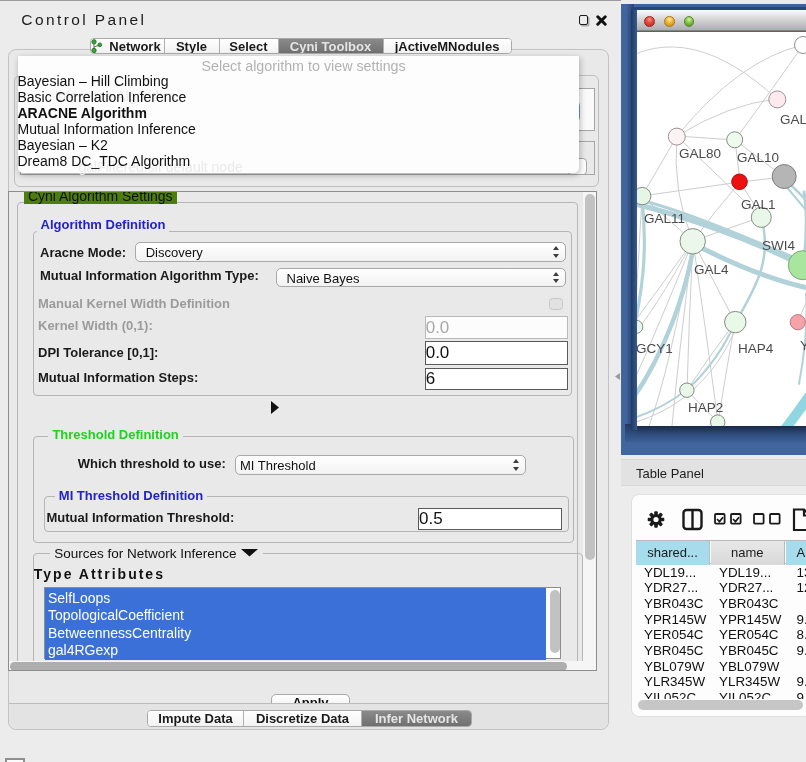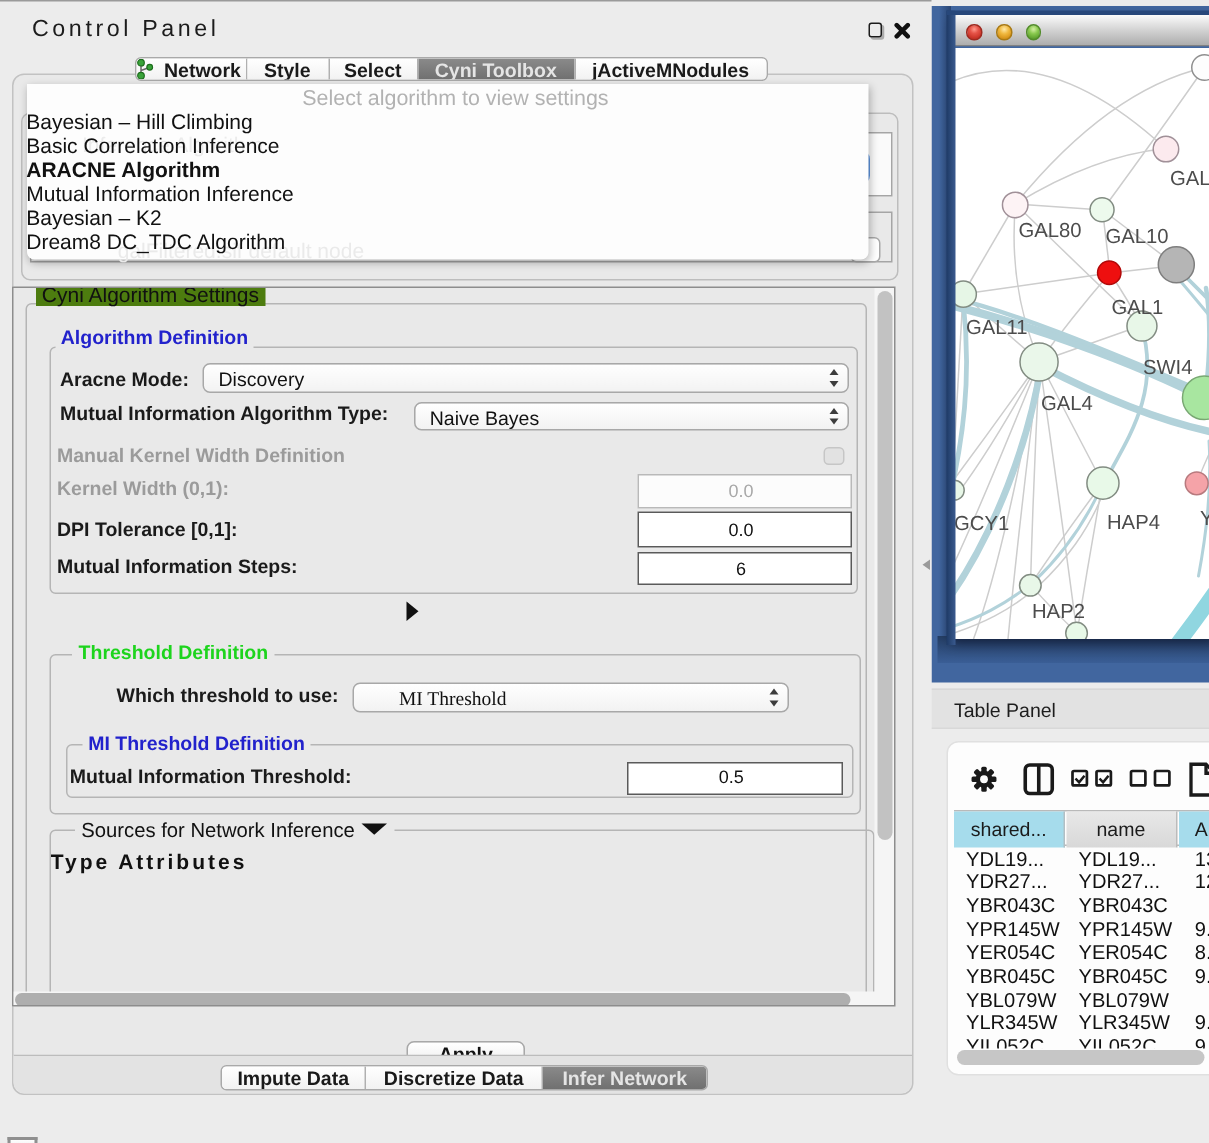--- a/index.html
+++ b/index.html
@@ -258,33 +258,39 @@
     <div class="abs inp" style="left:415.7px;top:175.6px;width:143.8px;height:22.4px;line-height:20.5px;">6</div>
 
     <svg class="abs" style="left:259px;top:207.5px;" width="12" height="15">
         <path d="M3 1 L11 7.5 L3 14 z" fill="#111"></path>
       </svg>
 
     <div class="abs" style="left:24px;top:243.6px;width:541px;height:107px;border:1px solid #b5b5b5;border-radius:4px;"></div>
     <div class="abs b" style="left:39.4px;top:235.2px;background:#e9e9e9;padding:0 4px;font-size:13px;color:#1dd41d;">Threshold Definition</div>
 
     <div class="abs b" style="left:68.7px;top:263.5px;font-size:13px;color:#1a1a1a;">Which threshold to use:</div>
-    <div class="abs combo" style="left:226px;top:263.3px;width:290.5px;height:20px;padding-left:30px;font-family:Liberation Serif, serif;">MI Threshold</div>
+    <div class="abs combo" style="left:226px;top:263.3px;width:290.5px;height:20px;padding-left:4px;">MI Threshold</div>
 
     <div class="abs" style="left:35px;top:304px;width:524.5px;height:35.7px;border:1px solid #b5b5b5;border-radius:4px;"></div>
     <div class="abs b" style="left:45.8px;top:295.5px;background:#e9e9e9;padding:0 4px;font-size:13px;color:#2222cc;">MI Threshold Definition</div>
     <div class="abs b" style="left:37.5px;top:317.5px;font-size:13px;color:#1a1a1a;">Mutual Information Threshold:</div>
     <div class="abs inp" style="left:409.1px;top:316.2px;width:143.8px;height:21.4px;line-height:19.5px;">0.5</div>
 
     <div class="abs" style="left:23.6px;top:361px;width:550px;height:173px;border:1px solid #b5b5b5;border-radius:4px;"></div>
     <div class="abs" style="left:41.2px;top:352.9px;background:#e9e9e9;padding:0 4px;font-size:13.5px;color:#111;">Sources for Network Inference <span style="display:inline-block;vertical-align:1px;"><svg width="19" height="9">
             <path d="M1 1 L18 1 L9.5 8.5 z" fill="#111"></path>
           </svg></span></div>
     <div class="abs b" style="left:24.8px;top:373.5px;font-size:14px;letter-spacing:2px;color:#111;">Type Attributes</div>
 
+    <div class="abs" style="left:35px;top:395px;width:517px;height:72px;border:1px solid #8d8d8d;background:#fff;">
+      <div class="abs" style="left:0;top:0;width:501px;height:72px;background:#3a70d8;color:#fff;font-size:14px;line-height:17.2px;padding:2.2px 0 0 3px;">
+        SelfLoops<br>TopologicalCoefficient<br>BetweennessCentrality<br>gal4RGexp
+      </div>
+      <div class="abs" style="left:505px;top:2px;width:10px;height:63px;background:#c2c2c2;border-radius:5px;"></div>
+    </div>
 
     <div class="abs" style="left:0;top:469px;width:587px;height:11px;background:#f5f5f5;"></div>
     <div class="abs" style="left:1px;top:470px;width:557px;height:9px;background:#aeaeae;border-radius:4.5px;"></div>
 
     <div class="abs" style="left:574px;top:0;width:14px;height:480px;background:#f5f5f5;"></div>
     <div class="abs" style="left:576px;top:2px;width:10px;height:366px;background:#c2c2c2;border-radius:5px;"></div>
   </div>
 
   <div class="abs" style="left:271px;top:677px;width:79px;height:17px;background:linear-gradient(#ffffff,#ededed);border:1px solid #a8a8a8;border-radius:5px;text-align:center;font-size:13px;font-weight:bold;color:#111;line-height:15px;margin-top:16px;">Apply</div>
 
@@ -334,21 +340,21 @@
 .combo::before {
   content:""; position:absolute; right:6px; top:3px;
   border:3.2px solid transparent; border-bottom:4.2px solid #3c3c3c; border-top:none;
 }
 .combo::after {
   content:""; position:absolute; right:6px; bottom:3px;
   border:3.2px solid transparent; border-top:4.2px solid #3c3c3c; border-bottom:none;
 }
 .inp {
   background:#fff; border:1px solid #5a5a5a;
-  font-size:12px; color:#111; text-align:center;
+  font-size:17px; color:#111; text-align:left;
   padding-right:5px; line-height:18px;
 }
 .inp.dis { border:1px solid #b9b9b9; color:#a8a8a8; background:#fcfcfc; line-height:15px;}
 .seg { display:flex; border:1px solid #a9a9a9; border-radius:4px; background:#fff; overflow:hidden; }
 .segitem {
   font-size:13px; font-weight:bold; color:#1a1a1a; text-align:center;
   border-right:1px solid #b0b0b0; padding-top:1px;
   display:flex; align-items:center; justify-content:center;
   background:linear-gradient(#ffffff,#f2f2f2);
 }

